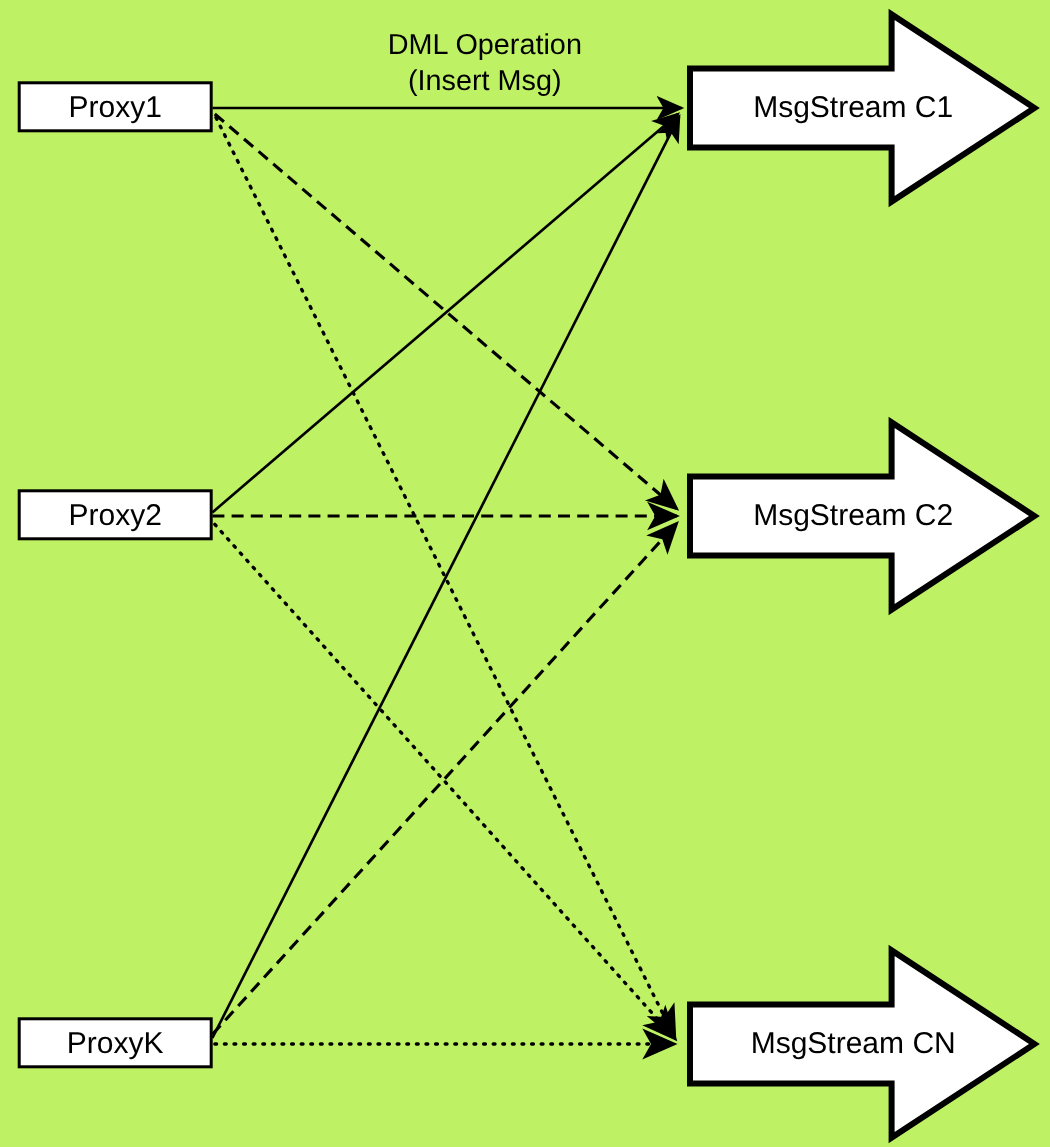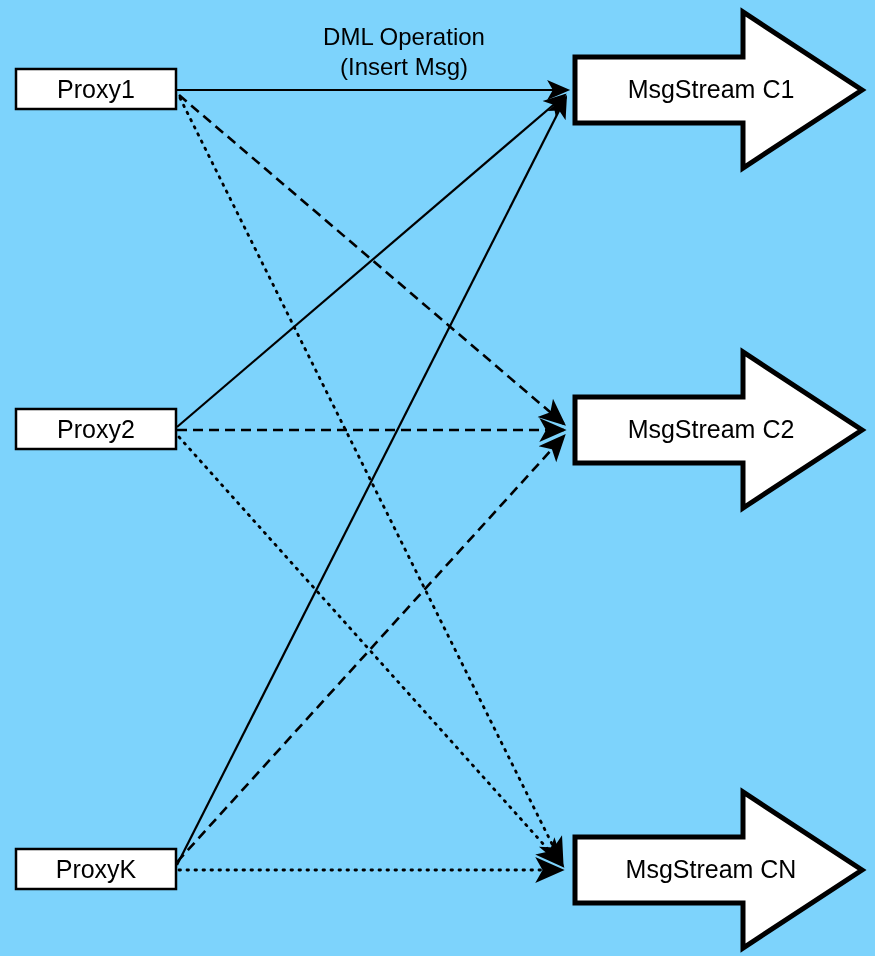--- a/index.html
+++ b/index.html
@@ -11,21 +11,21 @@
   body {
     width: 875px;
     height: 956px;
     font-family: "Liberation Sans", sans-serif;
     overflow: hidden;
   }
   #diagram-root {
     position: relative;
     width: 875px;
     height: 956px;
-    background: #7dd3fc;
+    background: #bef264;
   }
   #diagram-svg {
     position: absolute;
     top: 0;
     left: 0;
     width: 875px;
     height: 956px;
     display: block;
   }
   .node-label {

